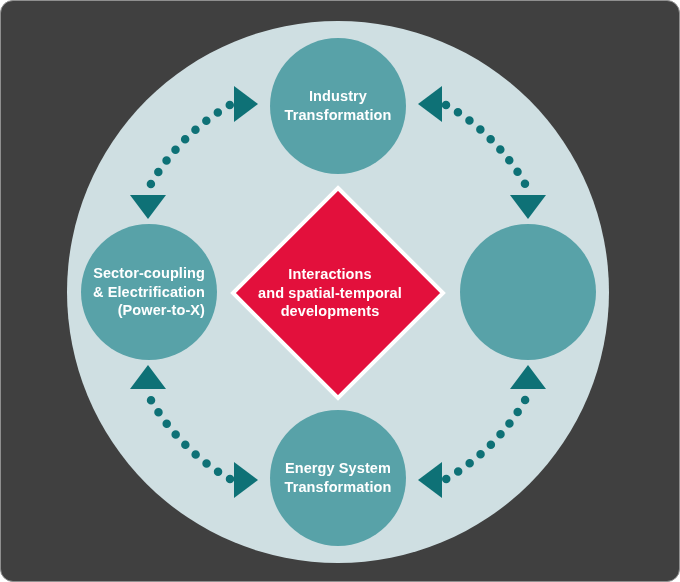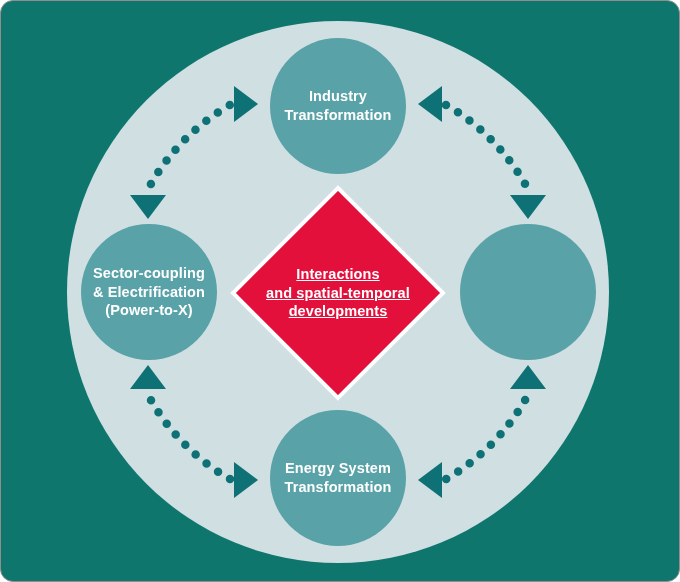--- a/index.html
+++ b/index.html
@@ -6,21 +6,21 @@
     margin: 0;
     padding: 0;
     background: #ffffff;
     font-family: "Liberation Sans", "DejaVu Sans", sans-serif;
   }
   .frame {
     position: relative;
     width: 680px;
     height: 582px;
     box-sizing: border-box;
-    background: #0f766e;
+    background: #404040;
     border: 1.5px solid #8f8f8f;
     border-radius: 13px;
     overflow: hidden;
   }
   .diagram-svg {
     position: absolute;
     left: 0;
     top: 0;
     width: 680px;
     height: 582px;
@@ -33,24 +33,24 @@
     text-align: center;
     color: #ffffff;
     font-weight: bold;
     font-size: 14.5px;
     line-height: 1.3;
     white-space: pre-line;
     z-index: 2;
     letter-spacing: 0.1px;
   }
   .label-top    { left: 257px; top:  37px; width: 160px; height: 136px; }
-  .label-left   { left:  68px; top: 223px; width: 160px; height: 136px; }
+  .label-left   { left:  68px; top: 223px; width: 160px; height: 136px; text-align: right; }
   .label-right  { left: 447px; top: 223px; width: 160px; height: 136px; }
   .label-bottom { left: 257px; top: 409px; width: 160px; height: 136px; text-align: center; }
-  .center-label { left: 227px; top: 222px; width: 220px; height: 140px; text-decoration: underline; }
+  .center-label { left: 219px; top: 222px; width: 220px; height: 140px; }
 </style>
 </head>
 <body>
 
 <div class="frame">
 
   <svg class="diagram-svg" viewBox="0 0 680 582">
 
     <circle cx="337" cy="291" r="271" fill="#cfdfe2"></circle>
 

